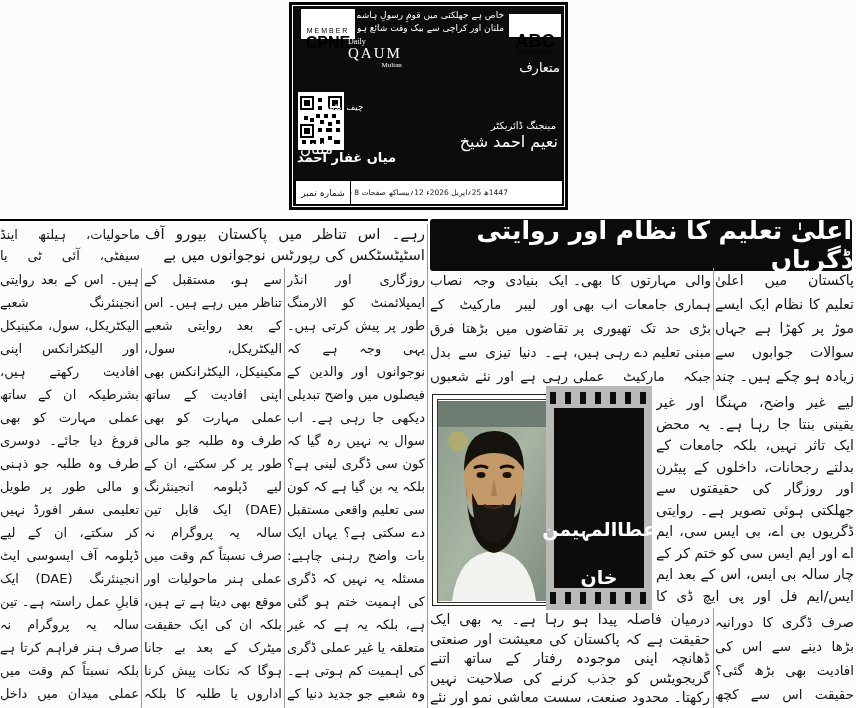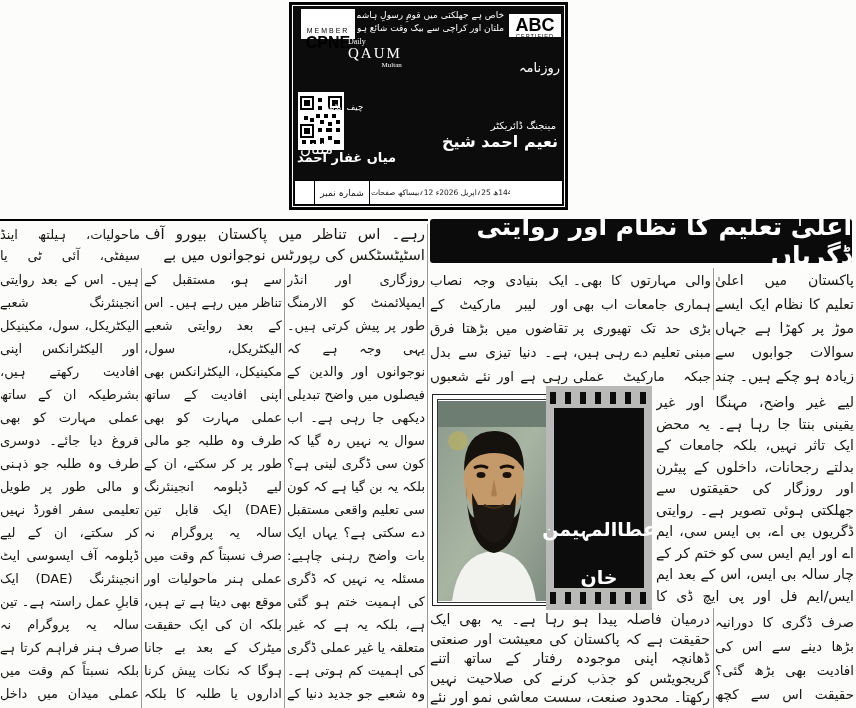--- a/index.html
+++ b/index.html
@@ -15,33 +15,33 @@
     font-family:"Liberation Sans",sans-serif;line-height:1;box-sizing:border-box;}
   .slogan{position:absolute;left:66px;right:62px;top:5px;color:#fff;direction:rtl;
     text-align:center;font-size:9px;line-height:13px;white-space:nowrap;overflow:hidden;}
   .qr{position:absolute;left:7px;top:88px;width:46px;height:58px;background:#fff;padding:2px;box-sizing:border-box;}
   .daily{position:absolute;left:57px;top:34px;color:#fff;font-family:"Liberation Serif",serif;line-height:1.05;}
   .bigtitle{position:absolute;left:68px;top:22px;width:156px;height:160px;color:#fff;
     font-size:112px;line-height:160px;text-align:center;direction:rtl;font-weight:bold;}
   .rozanama{position:absolute;right:6px;top:56px;color:#fff;font-size:13px;direction:rtl;}
   .multan-lbl{position:absolute;left:9px;top:136px;color:#fff;font-size:15px;direction:rtl;}
   .md-title{position:absolute;right:10px;top:116px;color:#fff;font-size:10px;direction:rtl;}
-  .md-name{position:absolute;right:8px;top:128px;color:#fff;font-size:16px;font-weight:bold;direction:rtl;}
+  .md-name{position:absolute;right:8px;top:128px;color:#fff;font-size:16px;font-weight:normal;direction:rtl;}
   .chief-title{position:absolute;left:34px;top:98px;color:#fff;font-size:8.5px;direction:rtl;}
   .chief-name{position:absolute;left:6px;top:146px;color:#fff;font-size:13px;font-weight:bold;direction:rtl;}
   .datestrip{position:absolute;left:3px;right:3px;bottom:3px;height:25px;background:#fff;
     border:1px solid #000;display:flex;flex-direction:row-reverse;align-items:stretch;box-sizing:border-box;}
   .datestrip .vol{background:#000;color:#fff;width:52px;font-size:10px;font-weight:bold;
     display:flex;align-items:center;justify-content:center;direction:rtl;white-space:nowrap;margin-top:45px;}
   .datestrip .mid{flex:1;font-size:7.5px;direction:rtl;display:flex;align-items:center;
     justify-content:center;white-space:nowrap;overflow:hidden;padding:0 2px;}
   .datestrip .issue{width:54px;border-left:1px solid #000;border-right:1px solid #000;font-size:9px;
-    display:flex;align-items:center;justify-content:center;direction:rtl;background:#fff;margin-left:19px;}
-  
-  #headline{position:absolute;left:430px;top:219px;width:422px;height:44px;background:#0b0b0b;
+    display:flex;align-items:center;justify-content:center;direction:rtl;background:#fff;}
+  
+  #headline{position:absolute;left:430px;top:219px;width:422px;height:52px;background:#0b0b0b;
     color:#fff;display:flex;align-items:center;justify-content:center;direction:rtl;
     font-size:25px;font-weight:bold;border-radius:3px;}
   .rule{position:absolute;background:#000;}
   .vsep{position:absolute;width:1px;background:#9a9a96;}
   
   .tblock{position:absolute;direction:rtl;text-align:justify;overflow:hidden;
     color:#181612;font-family:"DejaVu Sans",sans-serif;}
   
   #photo{position:absolute;left:432px;top:394px;width:122px;height:212px;background:#fff;
     border:1px solid #222;padding:4px;box-sizing:border-box;}
@@ -60,21 +60,21 @@
 <div id="page">
 
   <div id="masthead">
     <div class="inner"></div>
 
     <div class="whitebox" style="left:10px;top:5px;width:54px;height:30px;padding-top:18px;">
       <div style="font-size:7px;letter-spacing:2px;">MEMBER</div>
       <div style="font-size:16px;font-weight:bold;margin-top:1px;">CPNE</div>
     </div>
 
-    <div class="whitebox" style="right:5px;top:10px;width:52px;height:23px;padding-top:2px;">
+    <div class="whitebox" style="right:5px;top:10px;width:52px;height:23px;padding-top:18px;">
       <div style="font-size:18px;font-weight:bold;">ABC</div>
       <div style="font-size:5.5px;letter-spacing:1px;">CERTIFIED</div>
     </div>
 
     <div class="slogan">
       <div>خاص ہے جھلکتی میں قومِ رسولِ ہاشمی</div>
       <div>ملتان اور کراچی سے بیک وقت شائع ہونے والا موثر ترین اخبار</div>
     </div>
 
     <div class="qr">
@@ -112,21 +112,21 @@
       </svg>
     </div>
 
     <div class="daily">
       <div style="font-size:8px;">Daily</div>
       <div style="font-size:15px;font-weight:normal;letter-spacing:2px;">QAUM</div>
       <div style="font-size:7px;text-align:right;">Multan</div>
     </div>
 
 
-    <div class="rozanama">روزنامہ</div>
+    <div class="rozanama">متعارف</div>
     <div class="multan-lbl">مُلتان</div>
 
     <div class="md-title">مینجنگ ڈائریکٹر</div>
     <div class="md-name">نعیم احمد شیخ</div>
     <div class="chief-title">چیف ایڈیٹر</div>
     <div class="chief-name">میاں غفار احمد</div>
 
     <div class="datestrip">
       <div class="vol">جلد نمبر 20</div>
       <div class="mid">بدھ 07؍ذیقعد 1447ھ 25؍اپریل 2026ء 12؍بیساکھ صفحات 8 قیمت 30 روپے</div>

